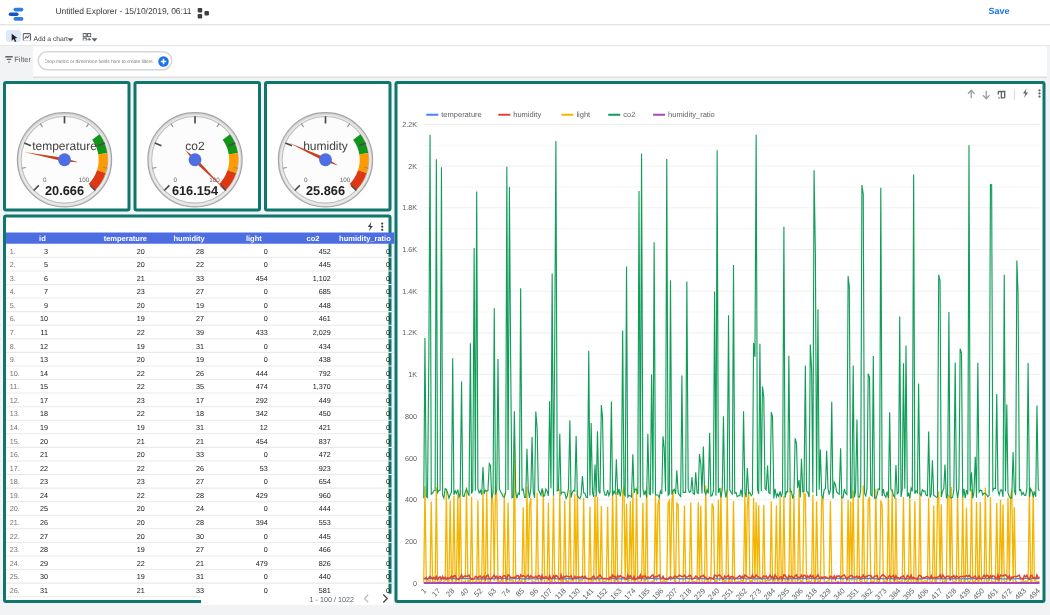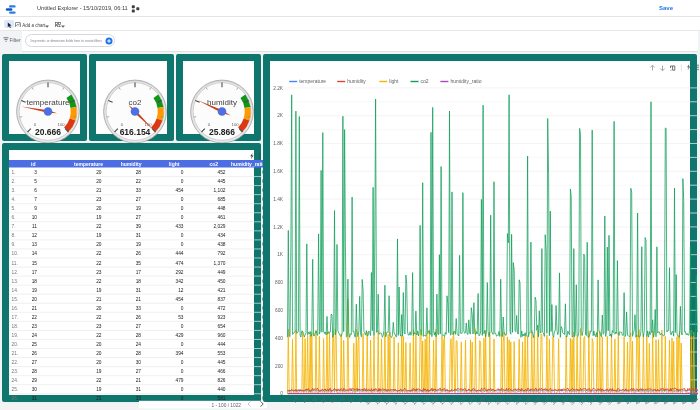--- a/index.html
+++ b/index.html
@@ -1,16 +1,16 @@
 <!DOCTYPE html>
 <html><head><meta charset="utf-8"><style>
 *{margin:0;padding:0;box-sizing:border-box}
 html,body{width:700px;height:410px;background:#f1f3f4;font-family:"Liberation Sans",sans-serif;overflow:hidden}
 .abs{position:absolute}
-.card{position:absolute;background:#fff;border:7px solid #0f766e;border-radius:2px}
+.card{position:absolute;background:#fff;border:2px solid #0f766e;border-radius:2px}
 </style></head><body>
 <div class="abs" style="left:0;top:0;width:700px;height:17px;background:#fff;border-bottom:1px solid #e4e4e4">
 <svg class="abs" style="left:5px;top:3.5px" width="12" height="11">
 <rect x="4" y="1.2" width="6.6" height="2.4" rx="1.2" fill="#2b7de9"></rect>
 <rect x="0.8" y="4.3" width="6.6" height="2.4" rx="1.2" fill="#1557c0"></rect>
 <rect x="4" y="7.4" width="6.6" height="2.4" rx="1.2" fill="#2b7de9"></rect>
 </svg>
 <span class="abs" style="left:37px;top:4.6px;font-size:5.7px;color:#3c4043;letter-spacing:-0.05px">Untitled Explorer - 15/10/2019, 06:11</span>
 <svg class="abs" style="left:131px;top:5px" width="9" height="8">
 <rect x="0.8" y="0.3" width="3" height="3" rx="0.7" fill="#3c4043"></rect>

